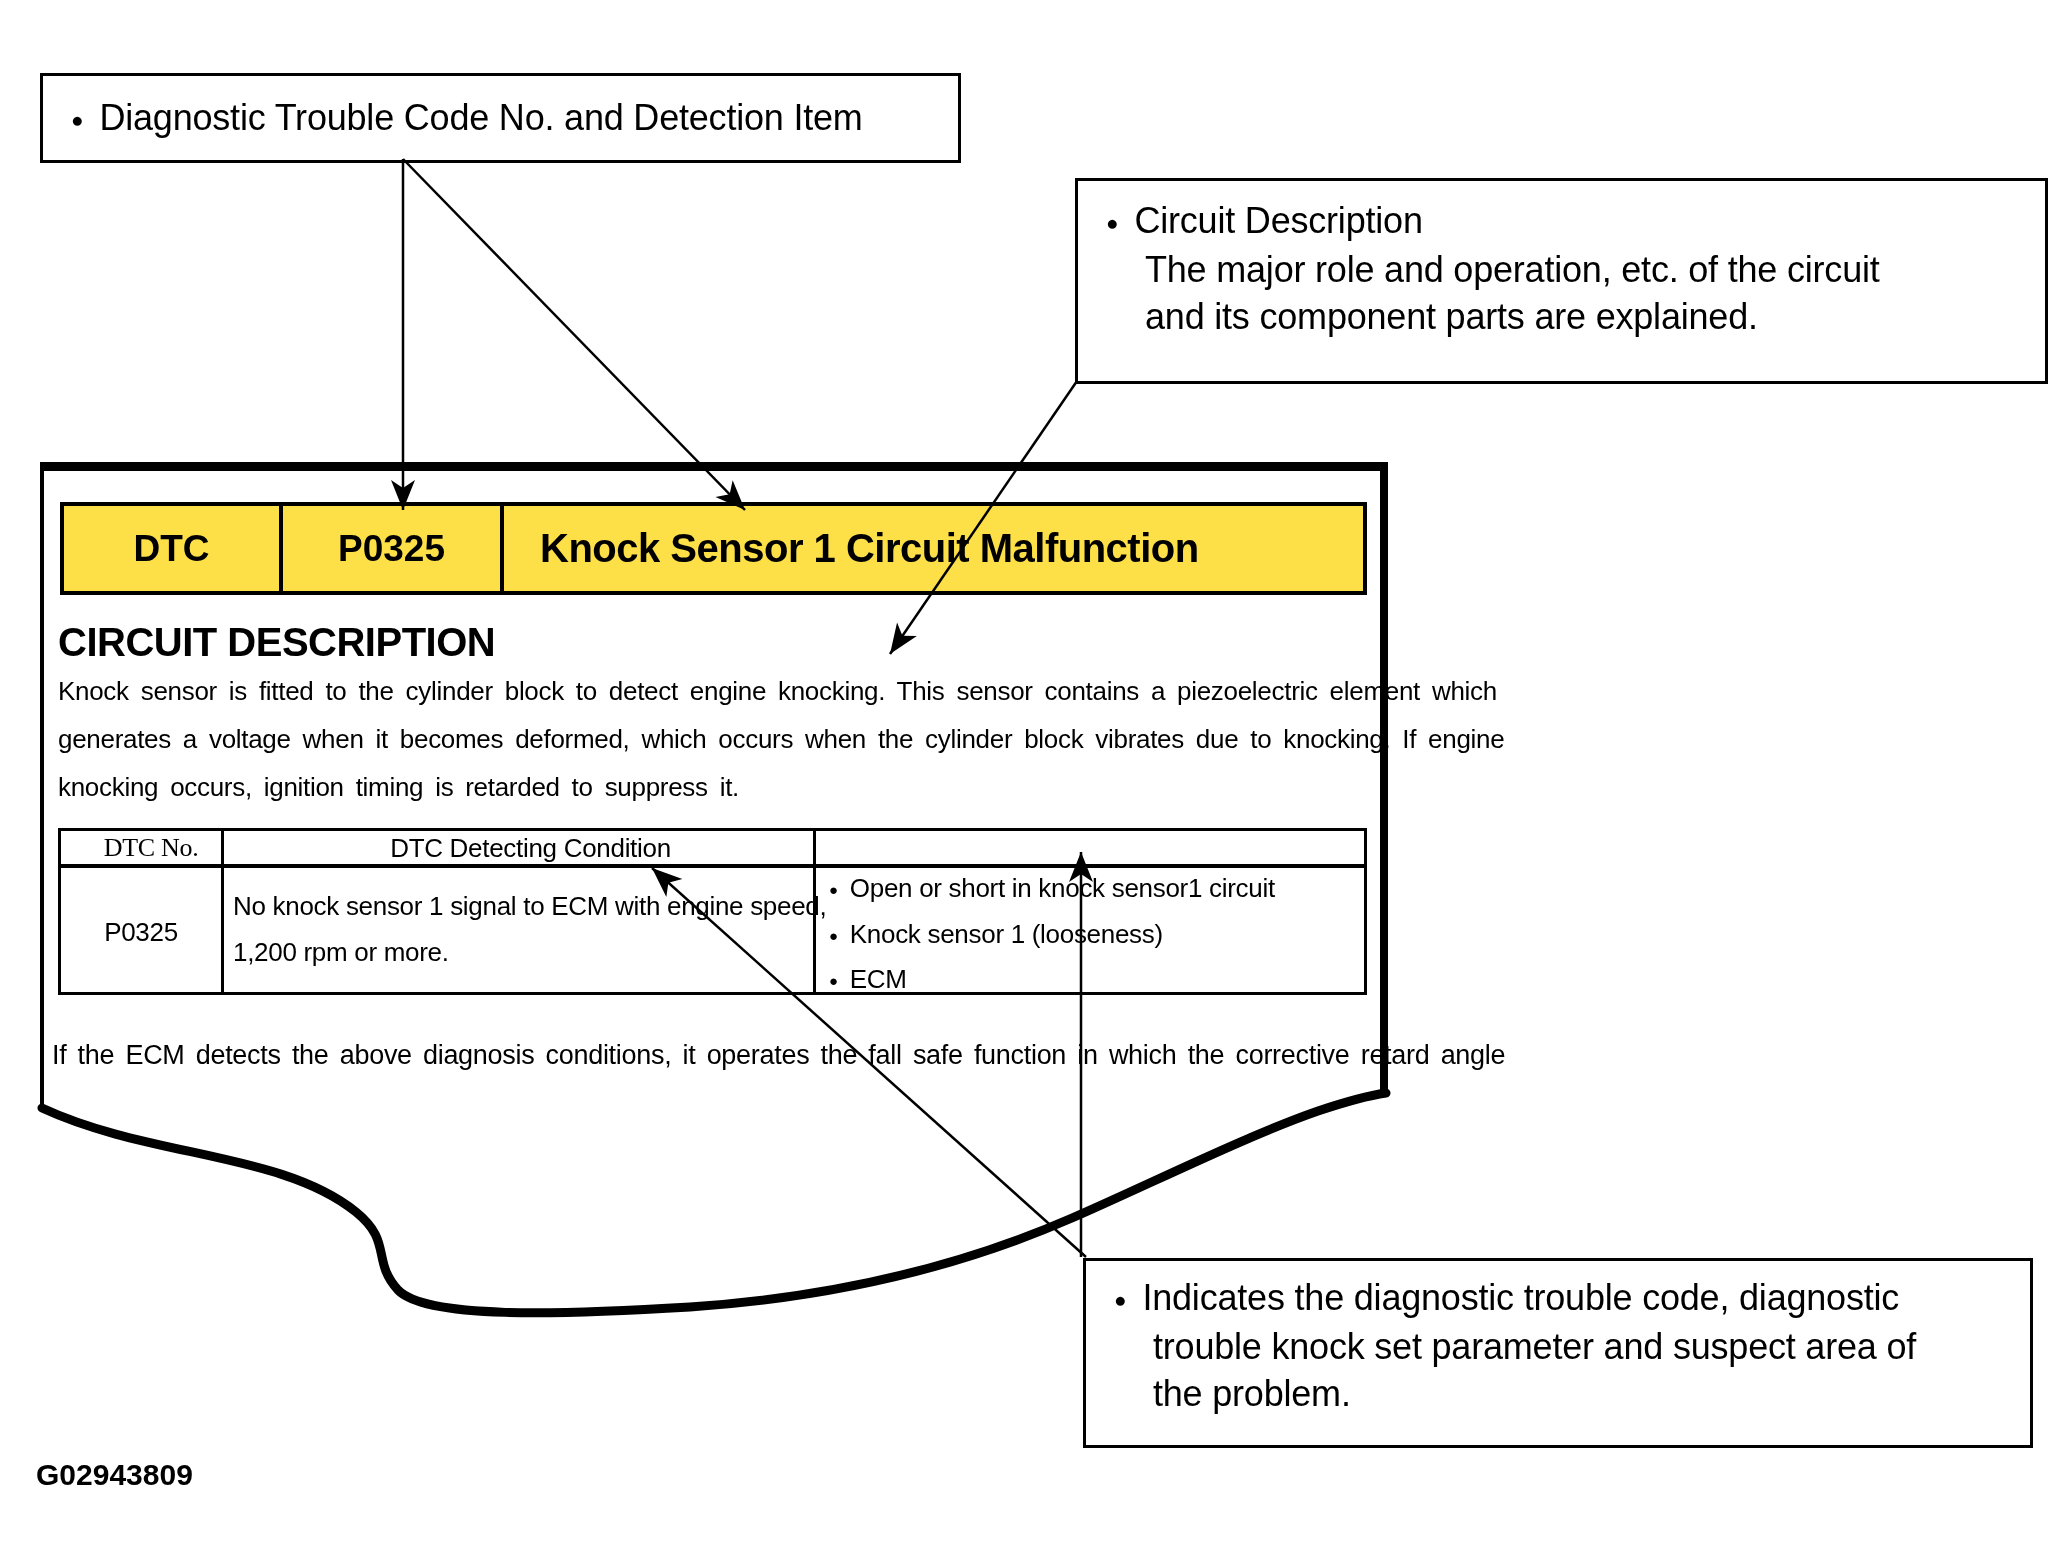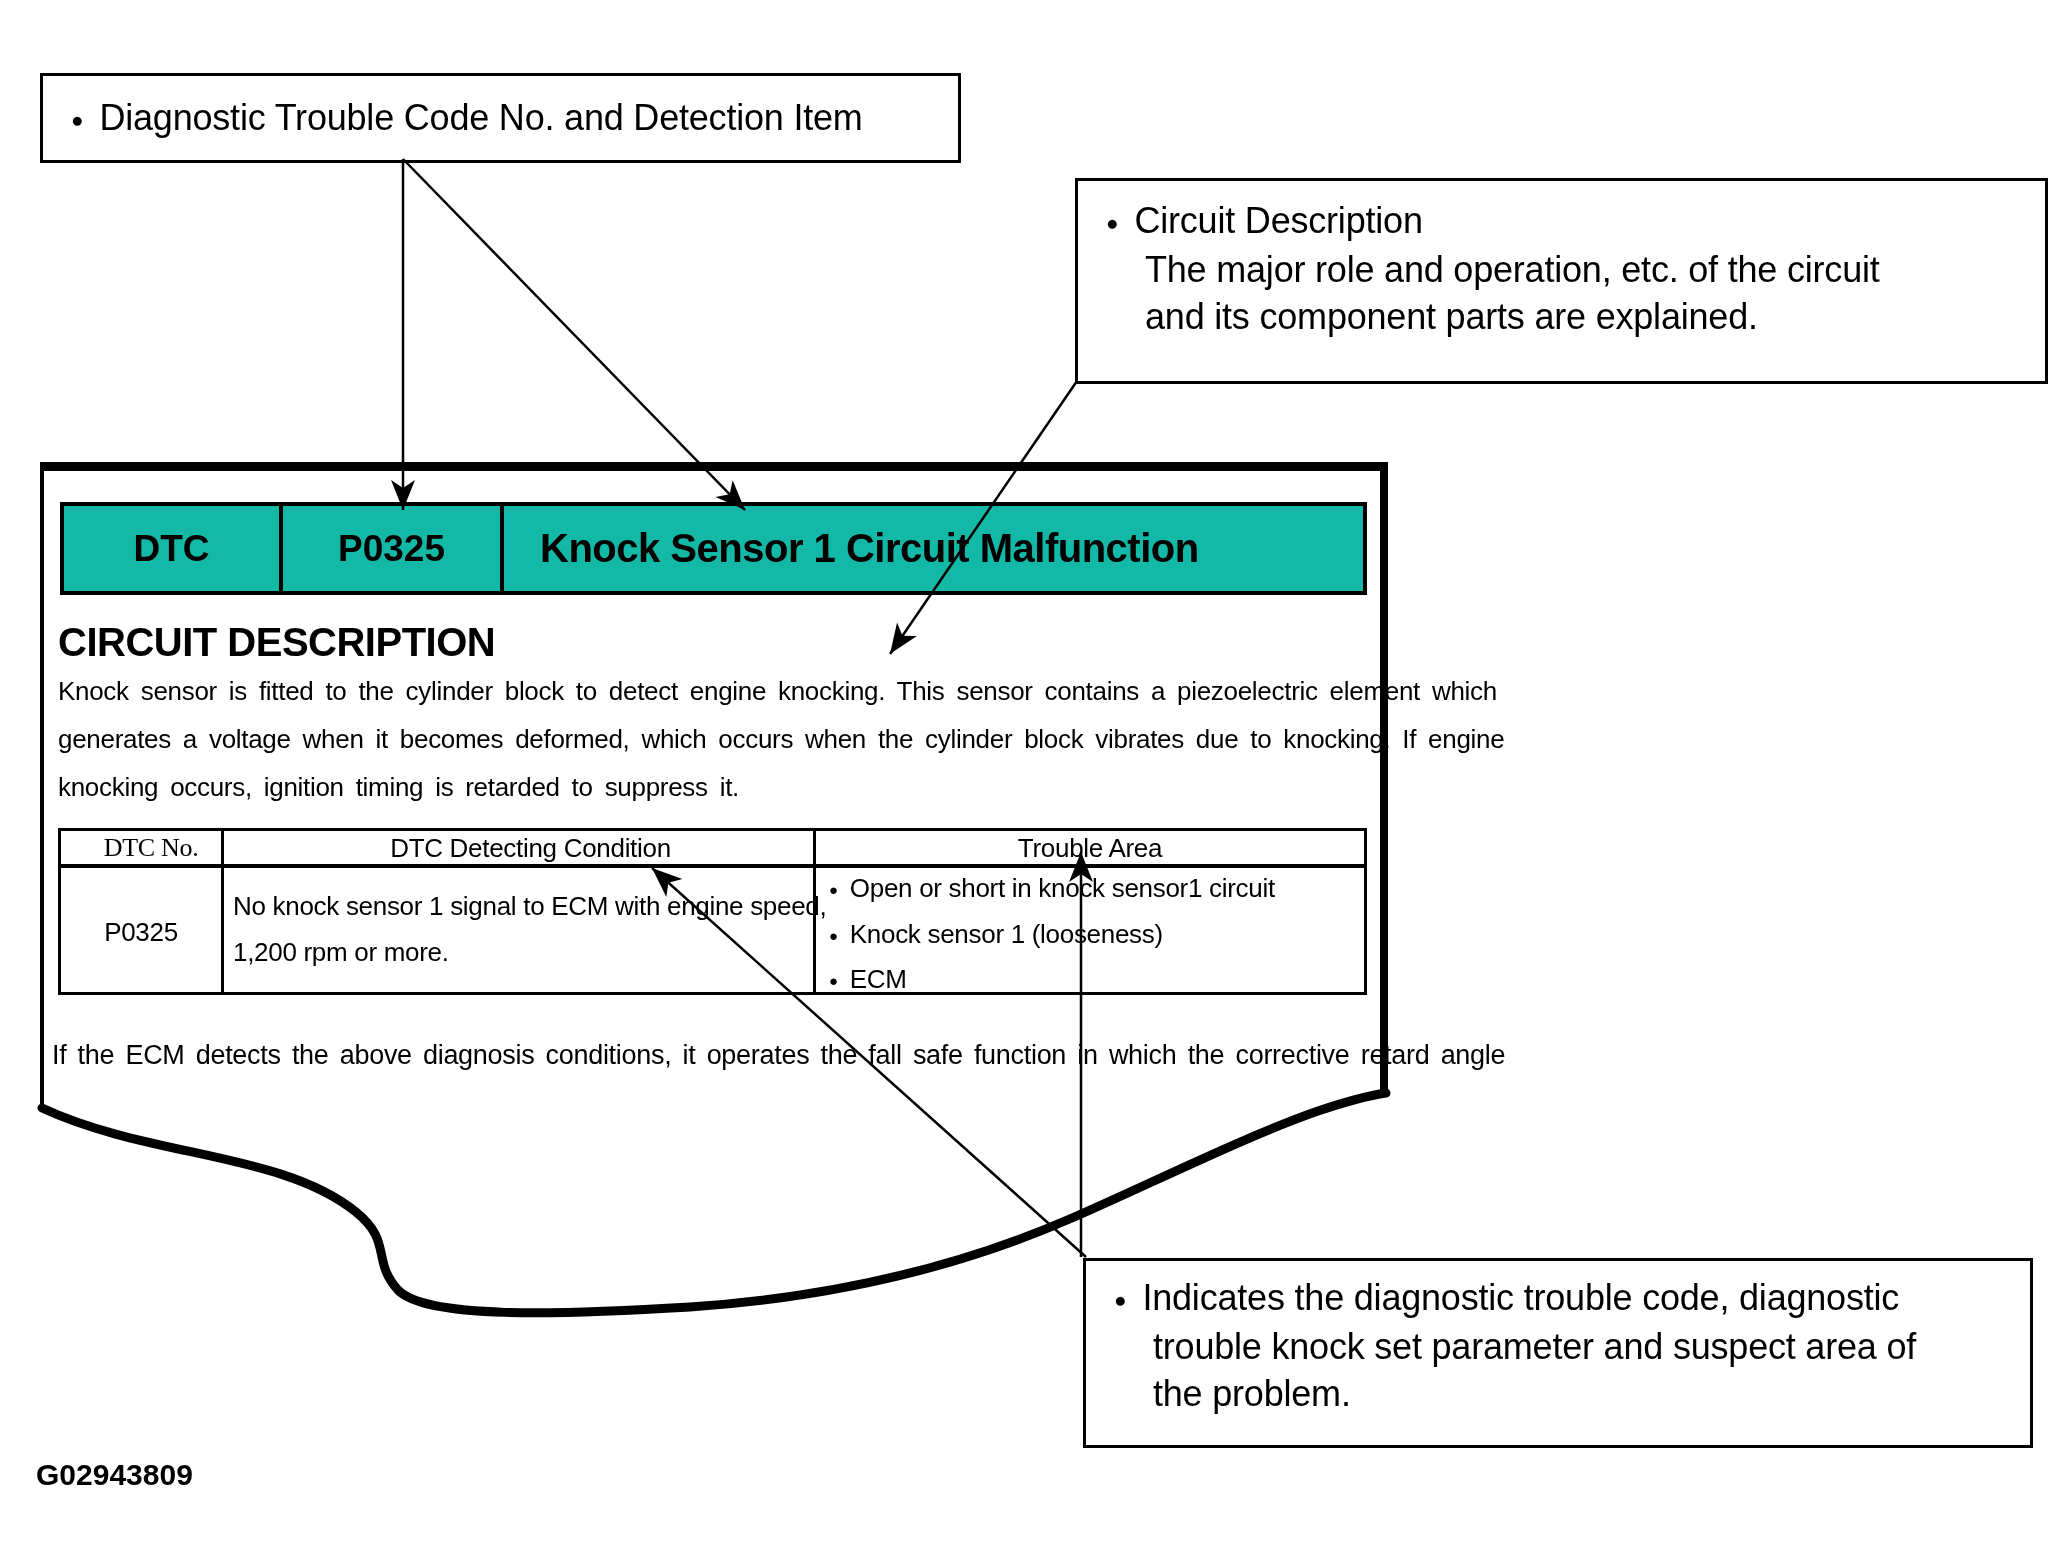--- a/index.html
+++ b/index.html
@@ -19,21 +19,21 @@
   .cont{padding-left:39px;} 
   
   .main-box{
     position:absolute;left:40px;top:462px;width:1348px;height:634px;
     border-top:9px solid #000;border-left:4px solid #000;border-right:8px solid #000;
     box-sizing:border-box;background:#fff;
   }
   
   .dtc-banner{
     position:absolute;left:60px;top:502px;width:1307px;height:93px;
-    border:4px solid #000;box-sizing:border-box;background:#14b8a6;
+    border:4px solid #000;box-sizing:border-box;background:#fde047;
   }
   .dtc-banner .vline{position:absolute;top:0;bottom:0;width:4px;background:#000;}
   .cellc{position:absolute;top:0;height:100%;display:flex;align-items:center;justify-content:center;font-weight:bold;font-size:37px;}
   .celln{position:absolute;top:0;height:100%;display:flex;align-items:center;font-weight:bold;font-size:40px;letter-spacing:-0.5px;}
   .section-heading{
     position:absolute;left:58px;top:620px;font-weight:bold;font-size:40px;letter-spacing:-0.5px;
   }
   .para{position:absolute;left:58px;font-size:26px;letter-spacing:-0.3px;word-spacing:5px;white-space:nowrap;}
   
   .spec-table{
@@ -82,21 +82,20 @@
   <div class="para" style="top:676px;">Knock sensor is fitted to the cylinder block to detect engine knocking. This sensor contains a piezoelectric element which</div>
   <div class="para" style="top:724px;">generates a voltage when it becomes deformed, which occurs when the cylinder block vibrates due to knocking. If engine</div>
   <div class="para" style="top:772px;">knocking occurs, ignition timing is retarded to suppress it.</div>
 
   <div class="spec-table">
     <div class="vline" style="left:160px;"></div>
     <div class="vline" style="left:752px;"></div>
     <div class="hline"></div>
     <div class="th" style="left:0;width:180px;font-family:Liberation Serif, serif;">DTC No.</div>
     <div class="th" style="left:163px;width:589px;padding-left:12px;">DTC Detecting Condition</div>
-    <div class="th" style="left:755px;width:548px;">Trouble Area</div>
 
     <div class="td" style="left:0;width:160px;top:86px;text-align:center;">P0325</div>
 
     <div class="td" style="left:172px;top:60px;">No knock sensor 1 signal to ECM with engine speed,</div>
     <div class="td" style="left:172px;top:106px;">1,200 rpm or more.</div>
 
     <div class="td trouble-item" style="left:768px;top:42px;"><span class="bullet">●</span><span>Open or short in knock sensor1 circuit</span></div>
     <div class="td trouble-item" style="left:768px;top:88px;"><span class="bullet">●</span><span>Knock sensor 1 (looseness)</span></div>
     <div class="td trouble-item" style="left:768px;top:133px;"><span class="bullet">●</span><span>ECM</span></div>
   </div>

